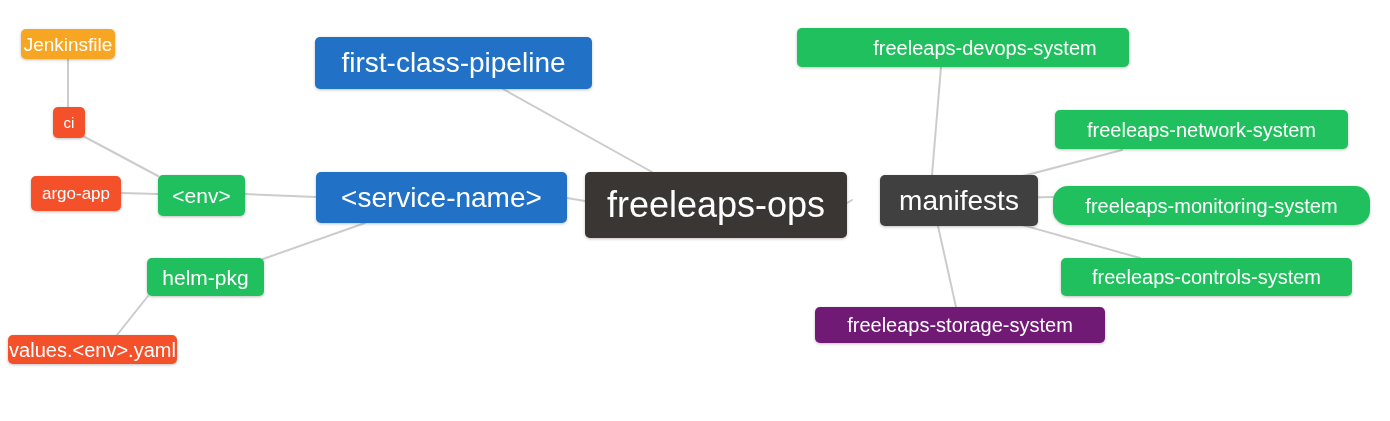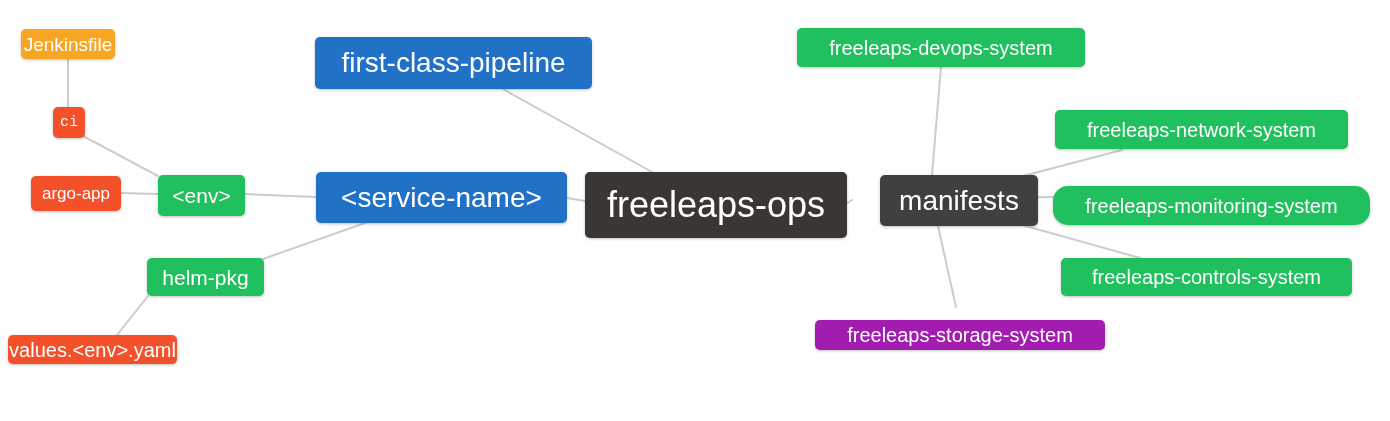--- a/index.html
+++ b/index.html
@@ -52,27 +52,27 @@
       <line x1="567" y1="198" x2="585" y2="201" stroke="#cccccc" stroke-width="2" stroke-linecap="round"></line>
       <line x1="847" y1="203" x2="852" y2="200" stroke="#cccccc" stroke-width="2" stroke-linecap="round"></line>
       <line x1="932" y1="175" x2="941" y2="67" stroke="#cccccc" stroke-width="2" stroke-linecap="round"></line>
       <line x1="1008" y1="180" x2="1122" y2="150" stroke="#cccccc" stroke-width="2" stroke-linecap="round"></line>
       <line x1="1010" y1="198" x2="1053" y2="197" stroke="#cccccc" stroke-width="2" stroke-linecap="round"></line>
       <line x1="1008" y1="221" x2="1140" y2="258" stroke="#cccccc" stroke-width="2" stroke-linecap="round"></line>
       <line x1="938" y1="226" x2="956" y2="307" stroke="#cccccc" stroke-width="2" stroke-linecap="round"></line>
     </svg>
 
 <div class="node" style="left: 21px; top: 29px; width: 94px; height: 30px; font-size: 19px; background: rgb(246, 166, 35); color: rgb(255, 255, 255);">Jenkinsfile</div>
-    <div class="node" style="left: 53px; top: 107px; width: 32px; height: 31px; font-size: 15px; background: rgb(244, 80, 42); color: rgb(255, 255, 255); font-family: Liberation Mono, monospace;">ci</div>
+    <div class="node" style="left: 53px; top: 107px; width: 32px; height: 31px; font-size: 15px; background: rgb(244, 80, 42); color: rgb(255, 255, 255);">ci</div>
     <div class="node" style="left: 31px; top: 176px; width: 90px; height: 35px; font-size: 17px; background: rgb(244, 80, 42); color: rgb(255, 255, 255);">argo-app</div>
     <div class="node" style="left: 158px; top: 175px; width: 87px; height: 41px; font-size: 21px; background: rgb(33, 192, 94); color: rgb(255, 255, 255);">&lt;env&gt;</div>
     <div class="node" style="left: 147px; top: 258px; width: 117px; height: 38px; font-size: 21px; background: rgb(33, 192, 94); color: rgb(255, 255, 255);">helm-pkg</div>
     <div class="node" style="left: 8px; top: 335px; width: 169px; height: 29px; font-size: 20px; background: rgb(244, 80, 42); color: rgb(255, 255, 255);">values.&lt;env&gt;.yaml</div>
     <div class="node" style="left: 315px; top: 37px; width: 277px; height: 52px; font-size: 28px; background: rgb(33, 113, 199); color: rgb(255, 255, 255);">first-class-pipeline</div>
     <div class="node" style="left: 316px; top: 172px; width: 251px; height: 51px; font-size: 28px; background: rgb(33, 113, 199); color: rgb(255, 255, 255);">&lt;service-name&gt;</div>
     <div class="node" style="left: 585px; top: 172px; width: 262px; height: 66px; font-size: 36px; background: rgb(58, 54, 52); color: rgb(255, 255, 255);">freeleaps-ops</div>
     <div class="node" style="left: 880px; top: 175px; width: 158px; height: 51px; font-size: 28px; background: #404040; color: rgb(255, 255, 255);">manifests</div>
-    <div class="node" style="left: 797px; top: 28px; width: 288px; height: 39px; font-size: 20px; background: rgb(33, 192, 94); color: rgb(255, 255, 255);">freeleaps-devops-system</div>
+    <div class="node" style="left: 797px; top: 28px; width: 288px; height: 39px; font-size: 20px; background: rgb(33, 192, 94); color: rgb(255, 255, 255); padding-left: 44px;">freeleaps-devops-system</div>
     <div class="node" style="left: 1055px; top: 110px; width: 293px; height: 39px; font-size: 20px; background: rgb(33, 192, 94); color: rgb(255, 255, 255);">freeleaps-network-system</div>
     <div class="node" style="left: 1053px; top: 186px; width: 317px; height: 39px; font-size: 20px; background: rgb(33, 192, 94); color: rgb(255, 255, 255); border-radius: 15px;">freeleaps-monitoring-system</div>
     <div class="node" style="left: 1061px; top: 258px; width: 291px; height: 38px; font-size: 20px; background: rgb(33, 192, 94); color: rgb(255, 255, 255);">freeleaps-controls-system</div>
-    <div class="node" style="left: 815px; top: 307px; width: 290px; height: 30px; font-size: 20px; background: #a21caf; color: rgb(255, 255, 255); margin-top: 13px;">freeleaps-storage-system</div>
+    <div class="node" style="left: 815px; top: 307px; width: 290px; height: 36px; font-size: 20px; background: #701a75; color: rgb(255, 255, 255);">freeleaps-storage-system</div>
   </div>
 
 </body></html>

